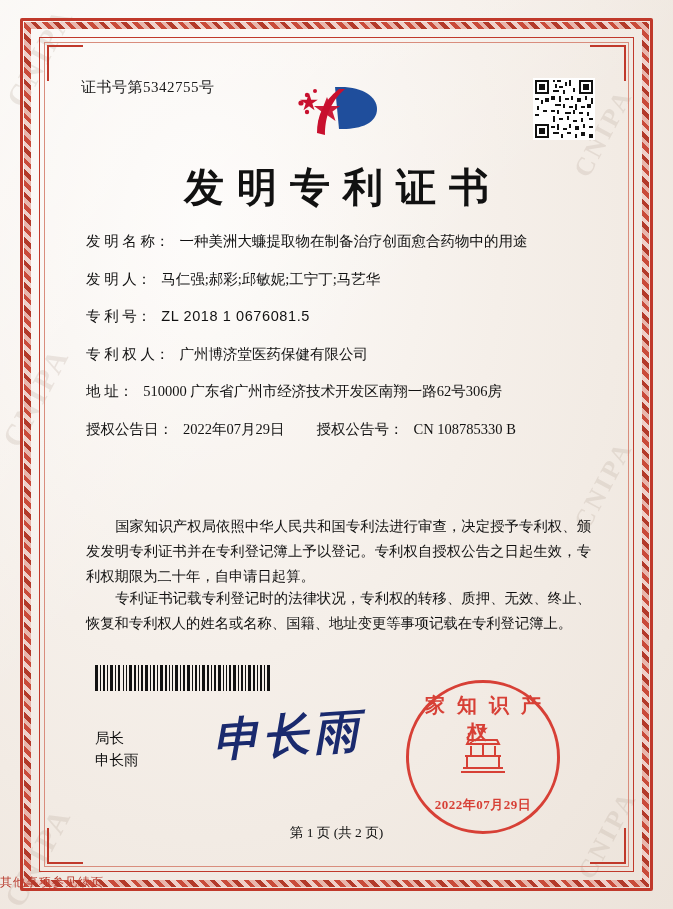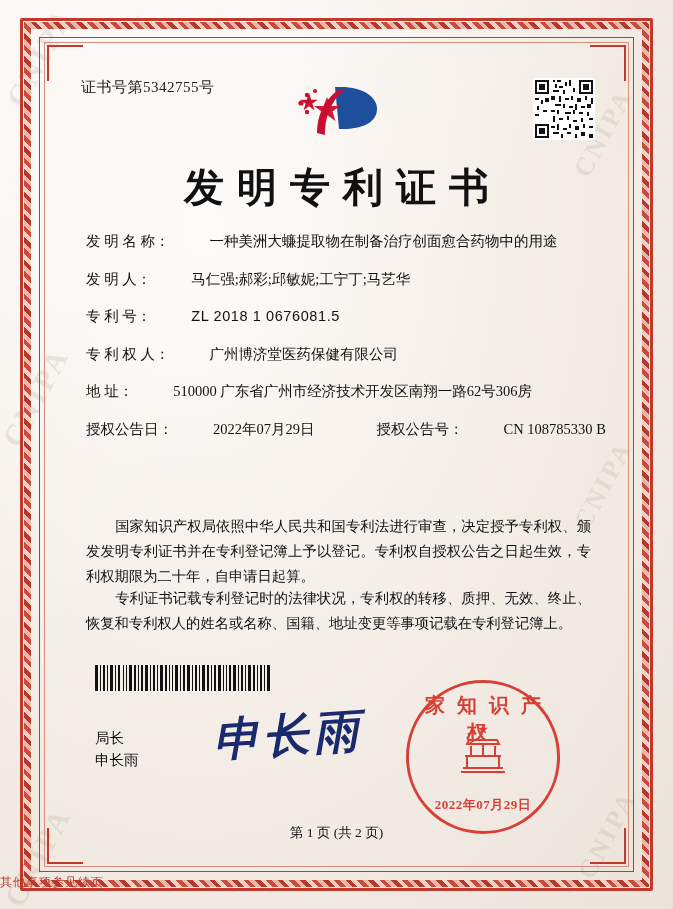--- a/index.html
+++ b/index.html
@@ -123,21 +123,20 @@
     position: absolute;
     left: 86px; top: 232px;
     width: 510px;
   }
   .field-row {
     display: flex;
     align-items: baseline;
     margin-bottom: 18.5px;
     font-size: 14.5px;
     color: #111;
-    gap: 30px;
   }
   .field-label {
     white-space: nowrap;
     flex: 0 0 auto;
   }
   .field-value {
     margin-left: 10px;
     flex: 1 1 auto;
   }
   .field-value.mono {

